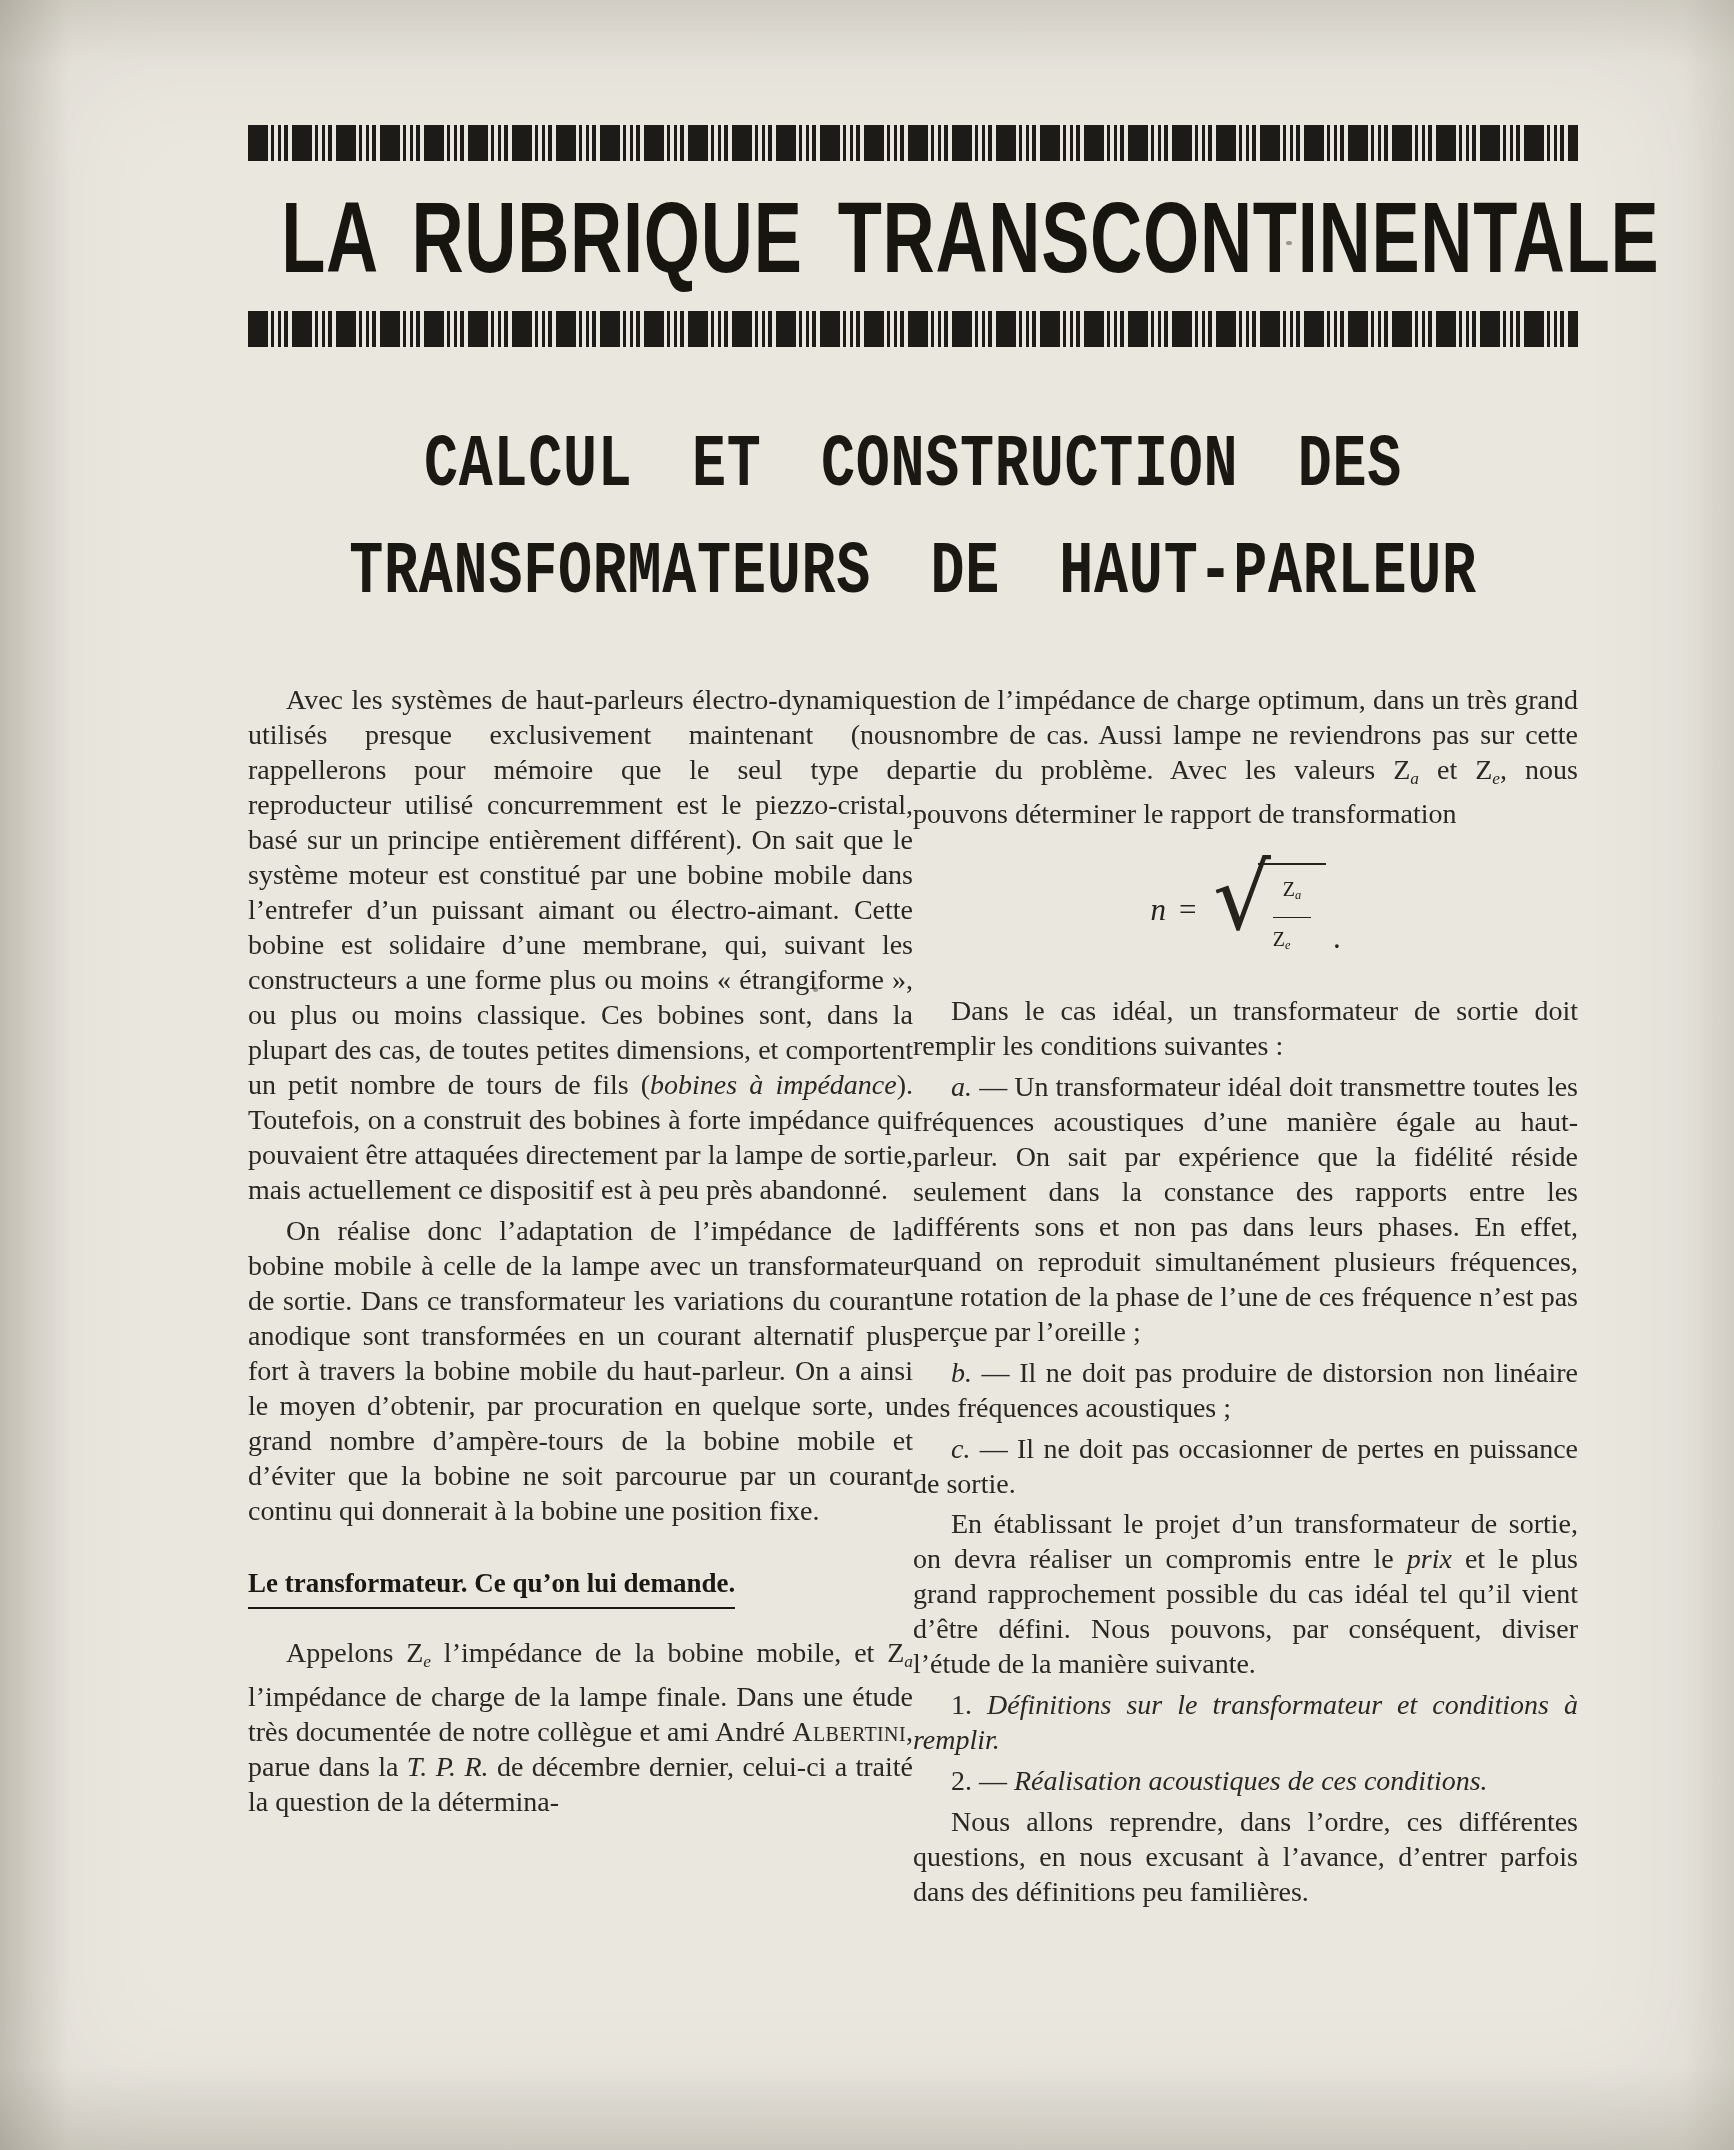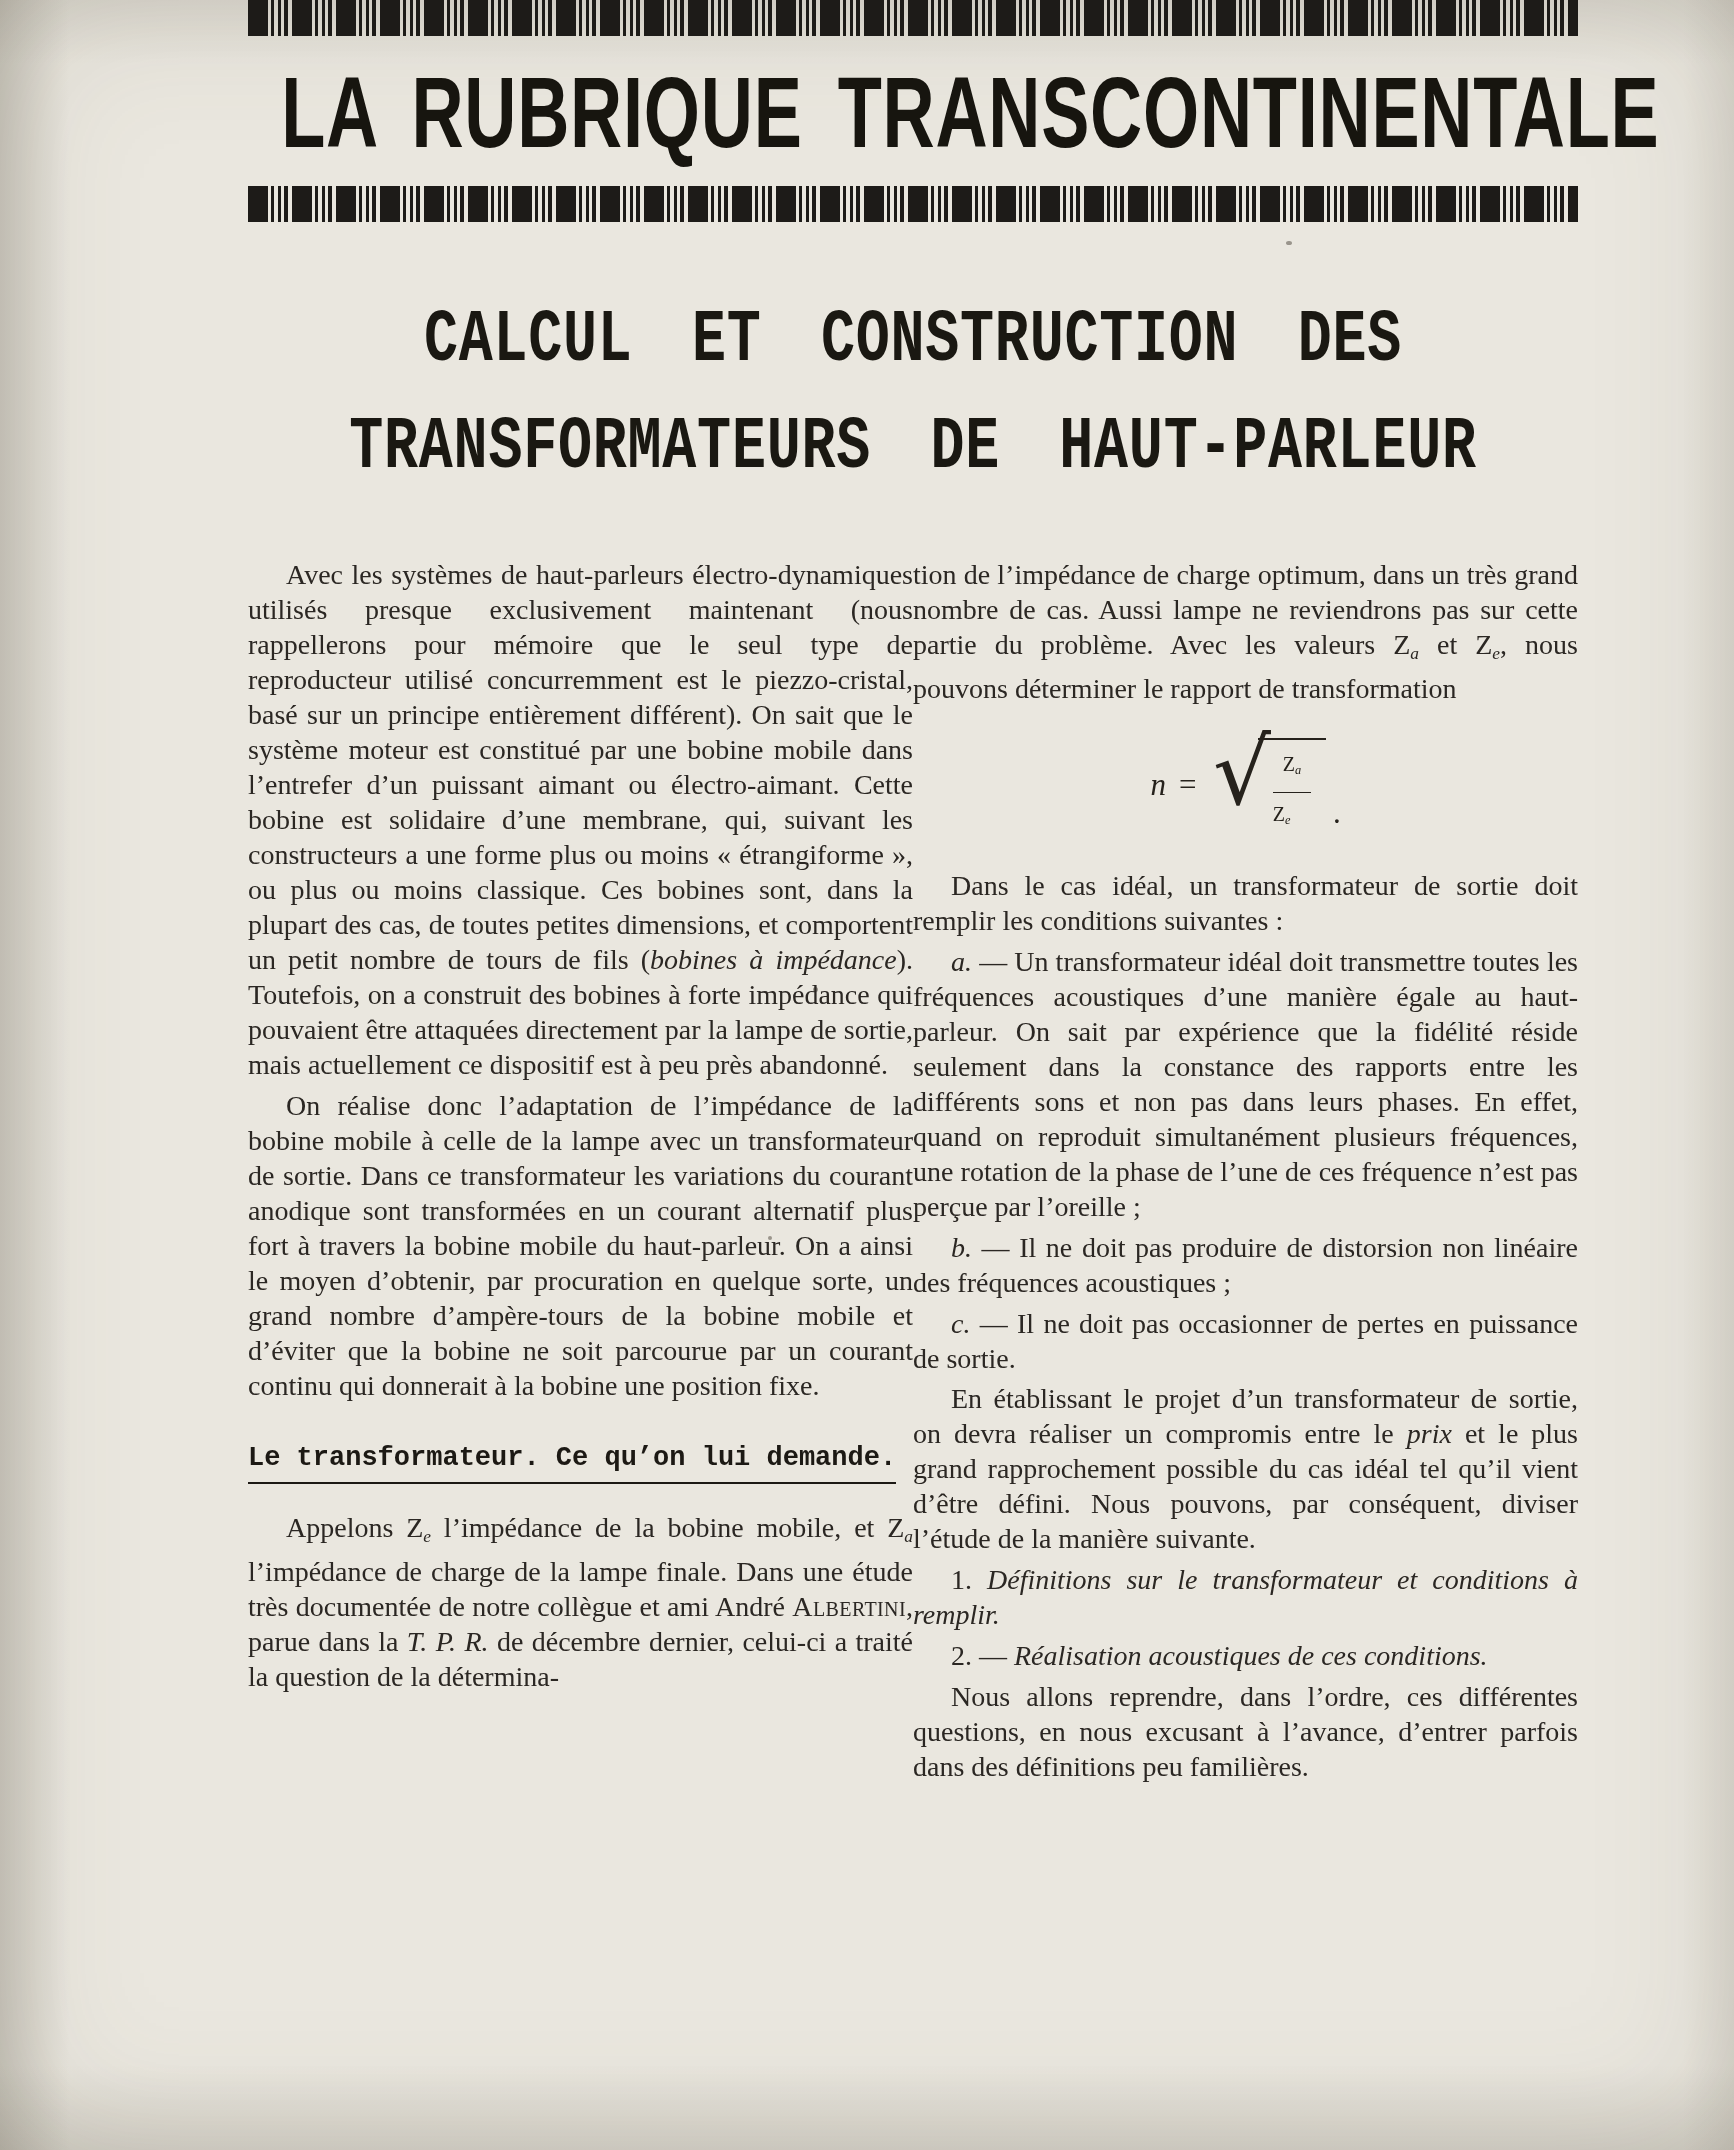--- a/index.html
+++ b/index.html
@@ -14,21 +14,21 @@
     box-shadow: inset 0 0 149px rgba(96,88,70,0.16);
   }
   .page::before {
     content:""; position:absolute; inset:0; pointer-events:none;
     background:
       linear-gradient(90deg, rgba(86,80,64,0.22) 0%, rgba(86,80,64,0) 4%),
       linear-gradient(270deg, rgba(86,80,64,0.10) 0%, rgba(86,80,64,0) 3%),
       linear-gradient(180deg, rgba(86,80,64,0.10) 0%, rgba(86,80,64,0) 3%),
       linear-gradient(0deg, rgba(86,80,64,0.15) 0%, rgba(86,80,64,0) 4%);
   }
-  .content { position:relative; width:1330px; margin:0 0 0 248px; color:#2b2723; }
+  .content { position:relative; width:1330px; margin:0 0 0 248px; padding-top:125px; color:#2b2723; }
 
   .deco-bar {
     height:36px;
     background-image: repeating-linear-gradient(90deg,
       #1d1b18 0 20px, rgba(0,0,0,0) 20px 23px,
       #1d1b18 23px 26.4px, rgba(0,0,0,0) 26.4px 30px,
       #1d1b18 30px 33px, rgba(0,0,0,0) 33px 36px,
       #1d1b18 36px 40px, rgba(0,0,0,0) 40px 44px);
   }
 
@@ -51,21 +51,21 @@
   .title-line + .title-line { margin-top:38px; }
 
   .columns { display:flex; margin-top:76px; }
   .col { flex:1; font-size:28px; line-height:35px; text-align:justify; color:#2b2723; }
   .col p { margin:0; }
   .col p + p { margin-top:5.8px; }
   p.indent { text-indent:38px; }
 
   .section-heading {
     margin:38px 0 26.4px;
-    font-family:Liberation Mono, monospace; font-size:27px; font-weight:700; color:#1c1914;
+    font-family:Liberation Serif, serif; font-size:27px; font-weight:700; color:#1c1914;
   }
   .heading-text { display:inline-block; border-bottom:2.5px solid #1c1914; padding-bottom:5.8px; }
 
   .seg-i  { font-style:italic; }
   .seg-sub { font-size:0.62em; font-style:italic; vertical-align:-0.28em; }
   .seg-sc { font-variant:small-caps; letter-spacing:0.4px; }
 
   .formula {
     display:flex; justify-content:center; align-items:center;
     margin:25px 0 30px; font-size:31px; color:#26221c;

